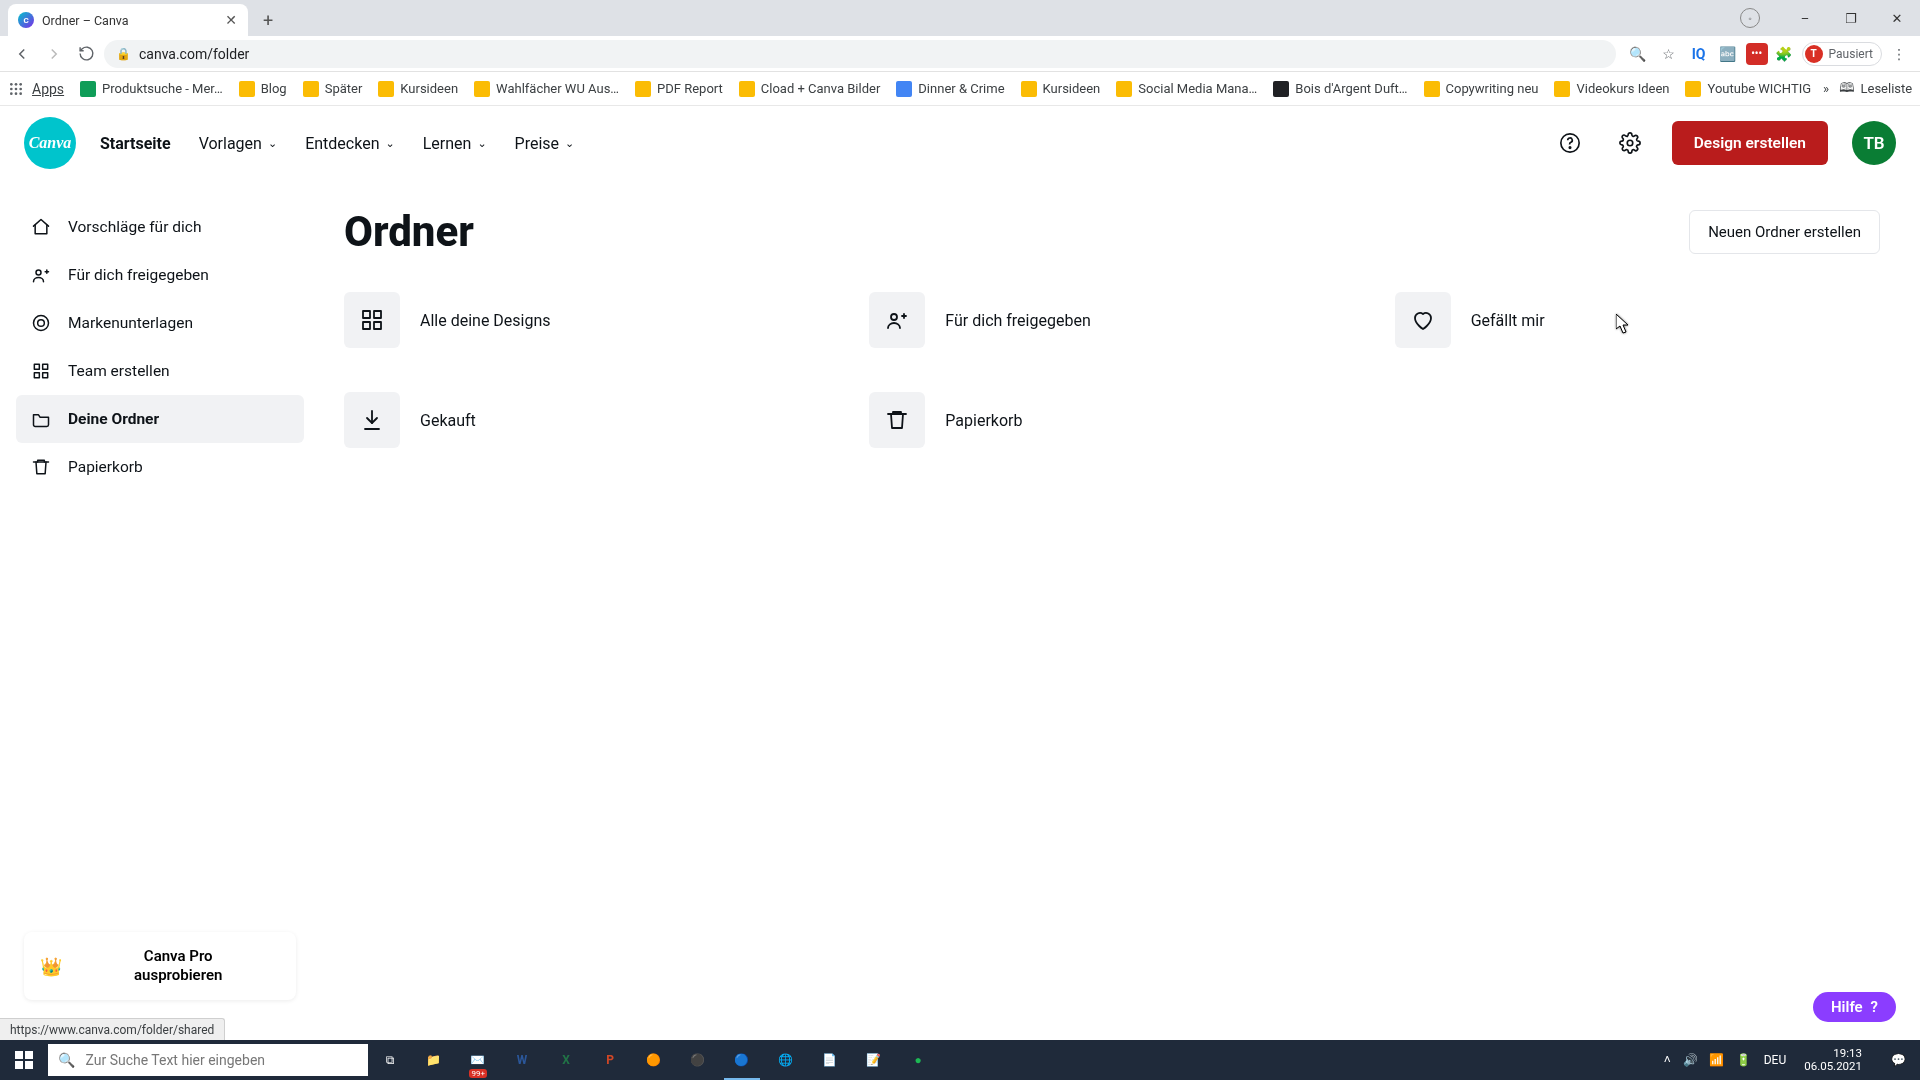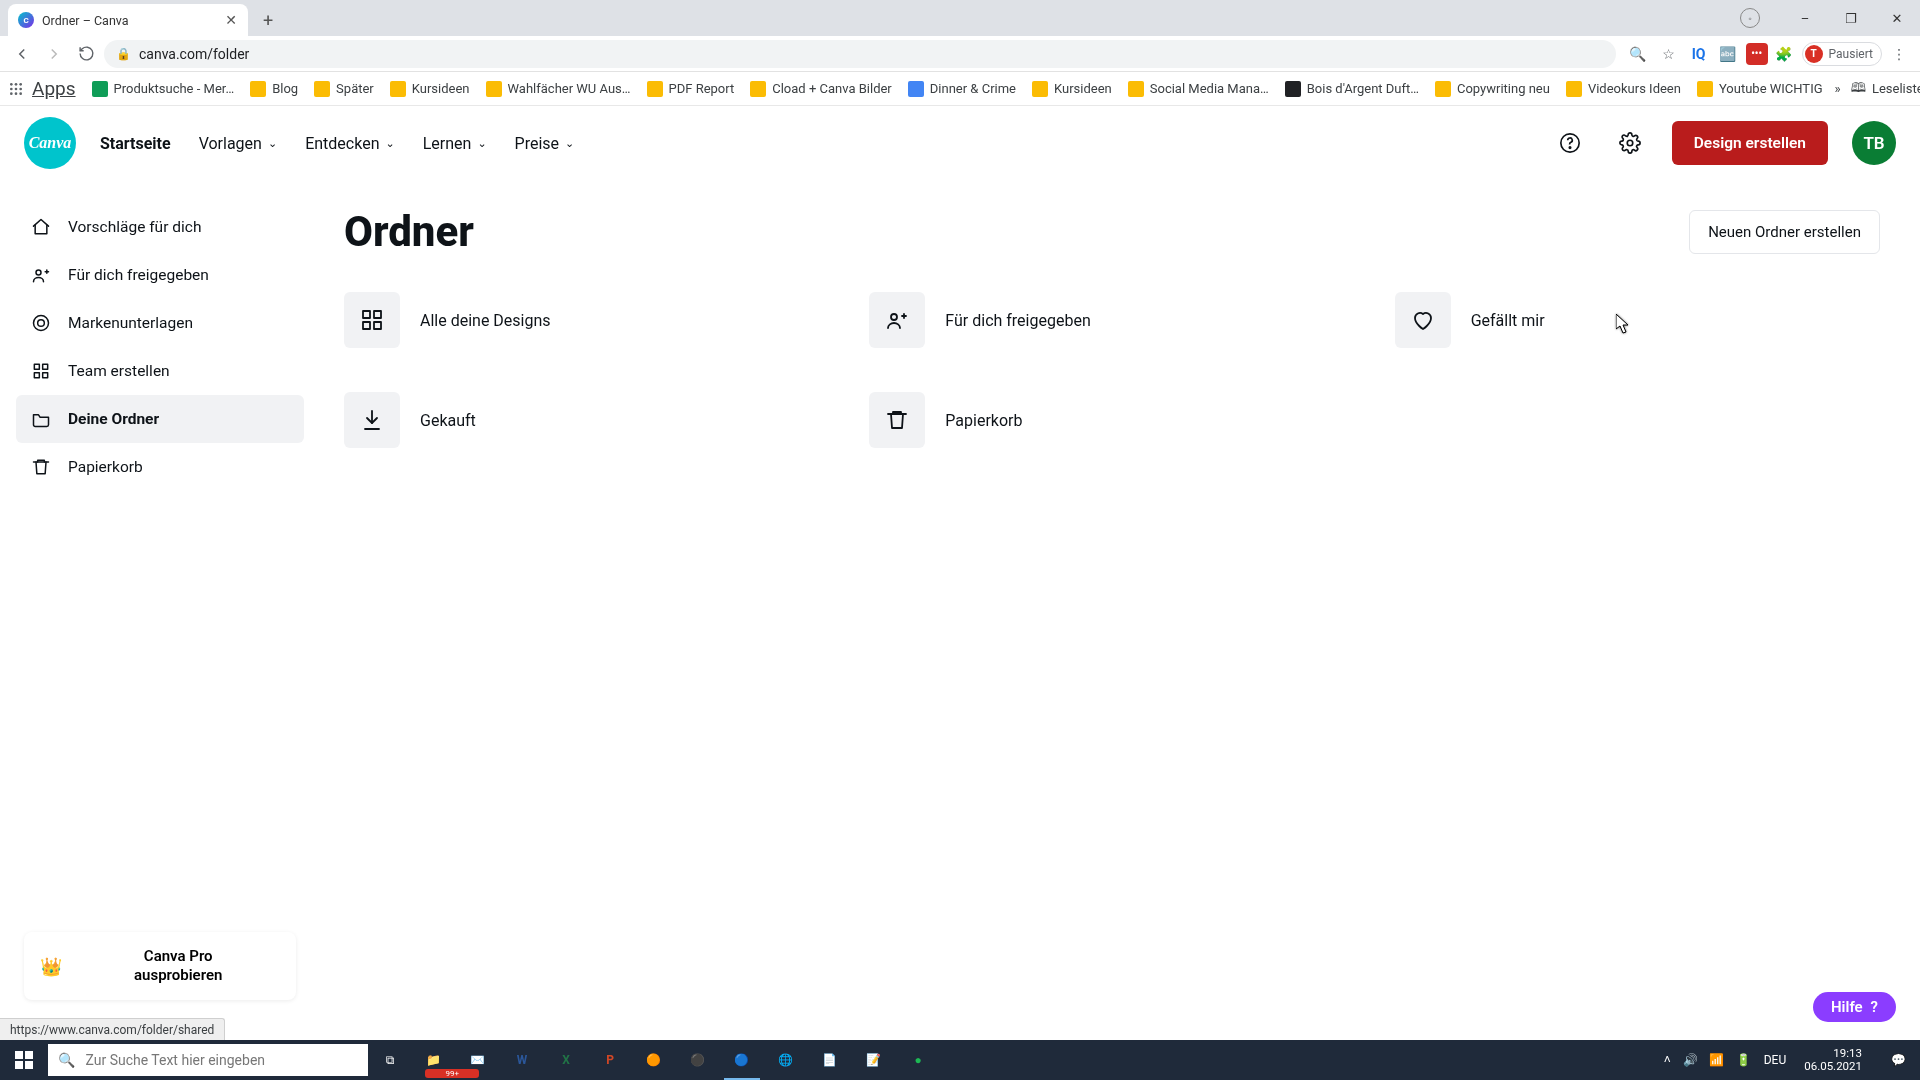--- a/index.html
+++ b/index.html
@@ -85,21 +85,21 @@
   .tray { display:flex; align-items:center; gap:12px; padding:0 10px; height:100%;}
   .clock { text-align:right; line-height:1.15; font-size:11.5px; padding:0 6px;}
   .notif { width:42px; height:100%; display:flex; align-items:center; justify-content:center; cursor:pointer;}
 
   svg { display:block; }
   .chev { font-size:11px; color:#0e1318;}
 
   .cursor { position:absolute; width:14px; height:20px; pointer-events:none; z-index:50;}
   .cursor svg { filter: drop-shadow(0 0 1px rgba(0,0,0,.6));}
 
-  .apps-label{ font-size:19px; padding:0 6px;text-decoration:underline;}
+  .apps-label{ font-size:14px; padding:0 6px;text-decoration:underline;}
 </style>
 </head>
 <body>
 
 <div class="chrome">
 
   <div class="tabbar">
     <div class="tab">
       <span class="favicon">C</span>
       <span class="title">Ordner – Canva</span>
@@ -445,21 +445,21 @@
   </div>
   <div class="searchbox">
     <span>🔍</span>
     <span>Zur Suche Text hier eingeben</span>
   </div>
   <div class="tb-icons">
     <div class="tb-ico">⧉</div>
     <div class="tb-ico">📁</div>
     <div class="tb-ico" style="position:relative;">
       <span>✉️</span>
-      <span style="position:absolute; bottom:2px; right:21px; background:#d93025; color:#fff; font-size:8px; padding:0 20px; border-radius:3px;">99+</span>
+      <span style="position:absolute; bottom:2px; right:13px; background:#d93025; color:#fff; font-size:8px; padding:0 2px; border-radius:3px;">99+</span>
     </div>
     <div class="tb-ico" style="color:#2b579a; font-weight:bold;">W</div>
     <div class="tb-ico" style="color:#217346; font-weight:bold;">X</div>
     <div class="tb-ico" style="color:#d24726; font-weight:bold;">P</div>
     <div class="tb-ico">🟠</div>
     <div class="tb-ico">⚫</div>
     <div class="tb-ico active">🔵</div>
     <div class="tb-ico">🌐</div>
     <div class="tb-ico">📄</div>
     <div class="tb-ico">📝</div>

